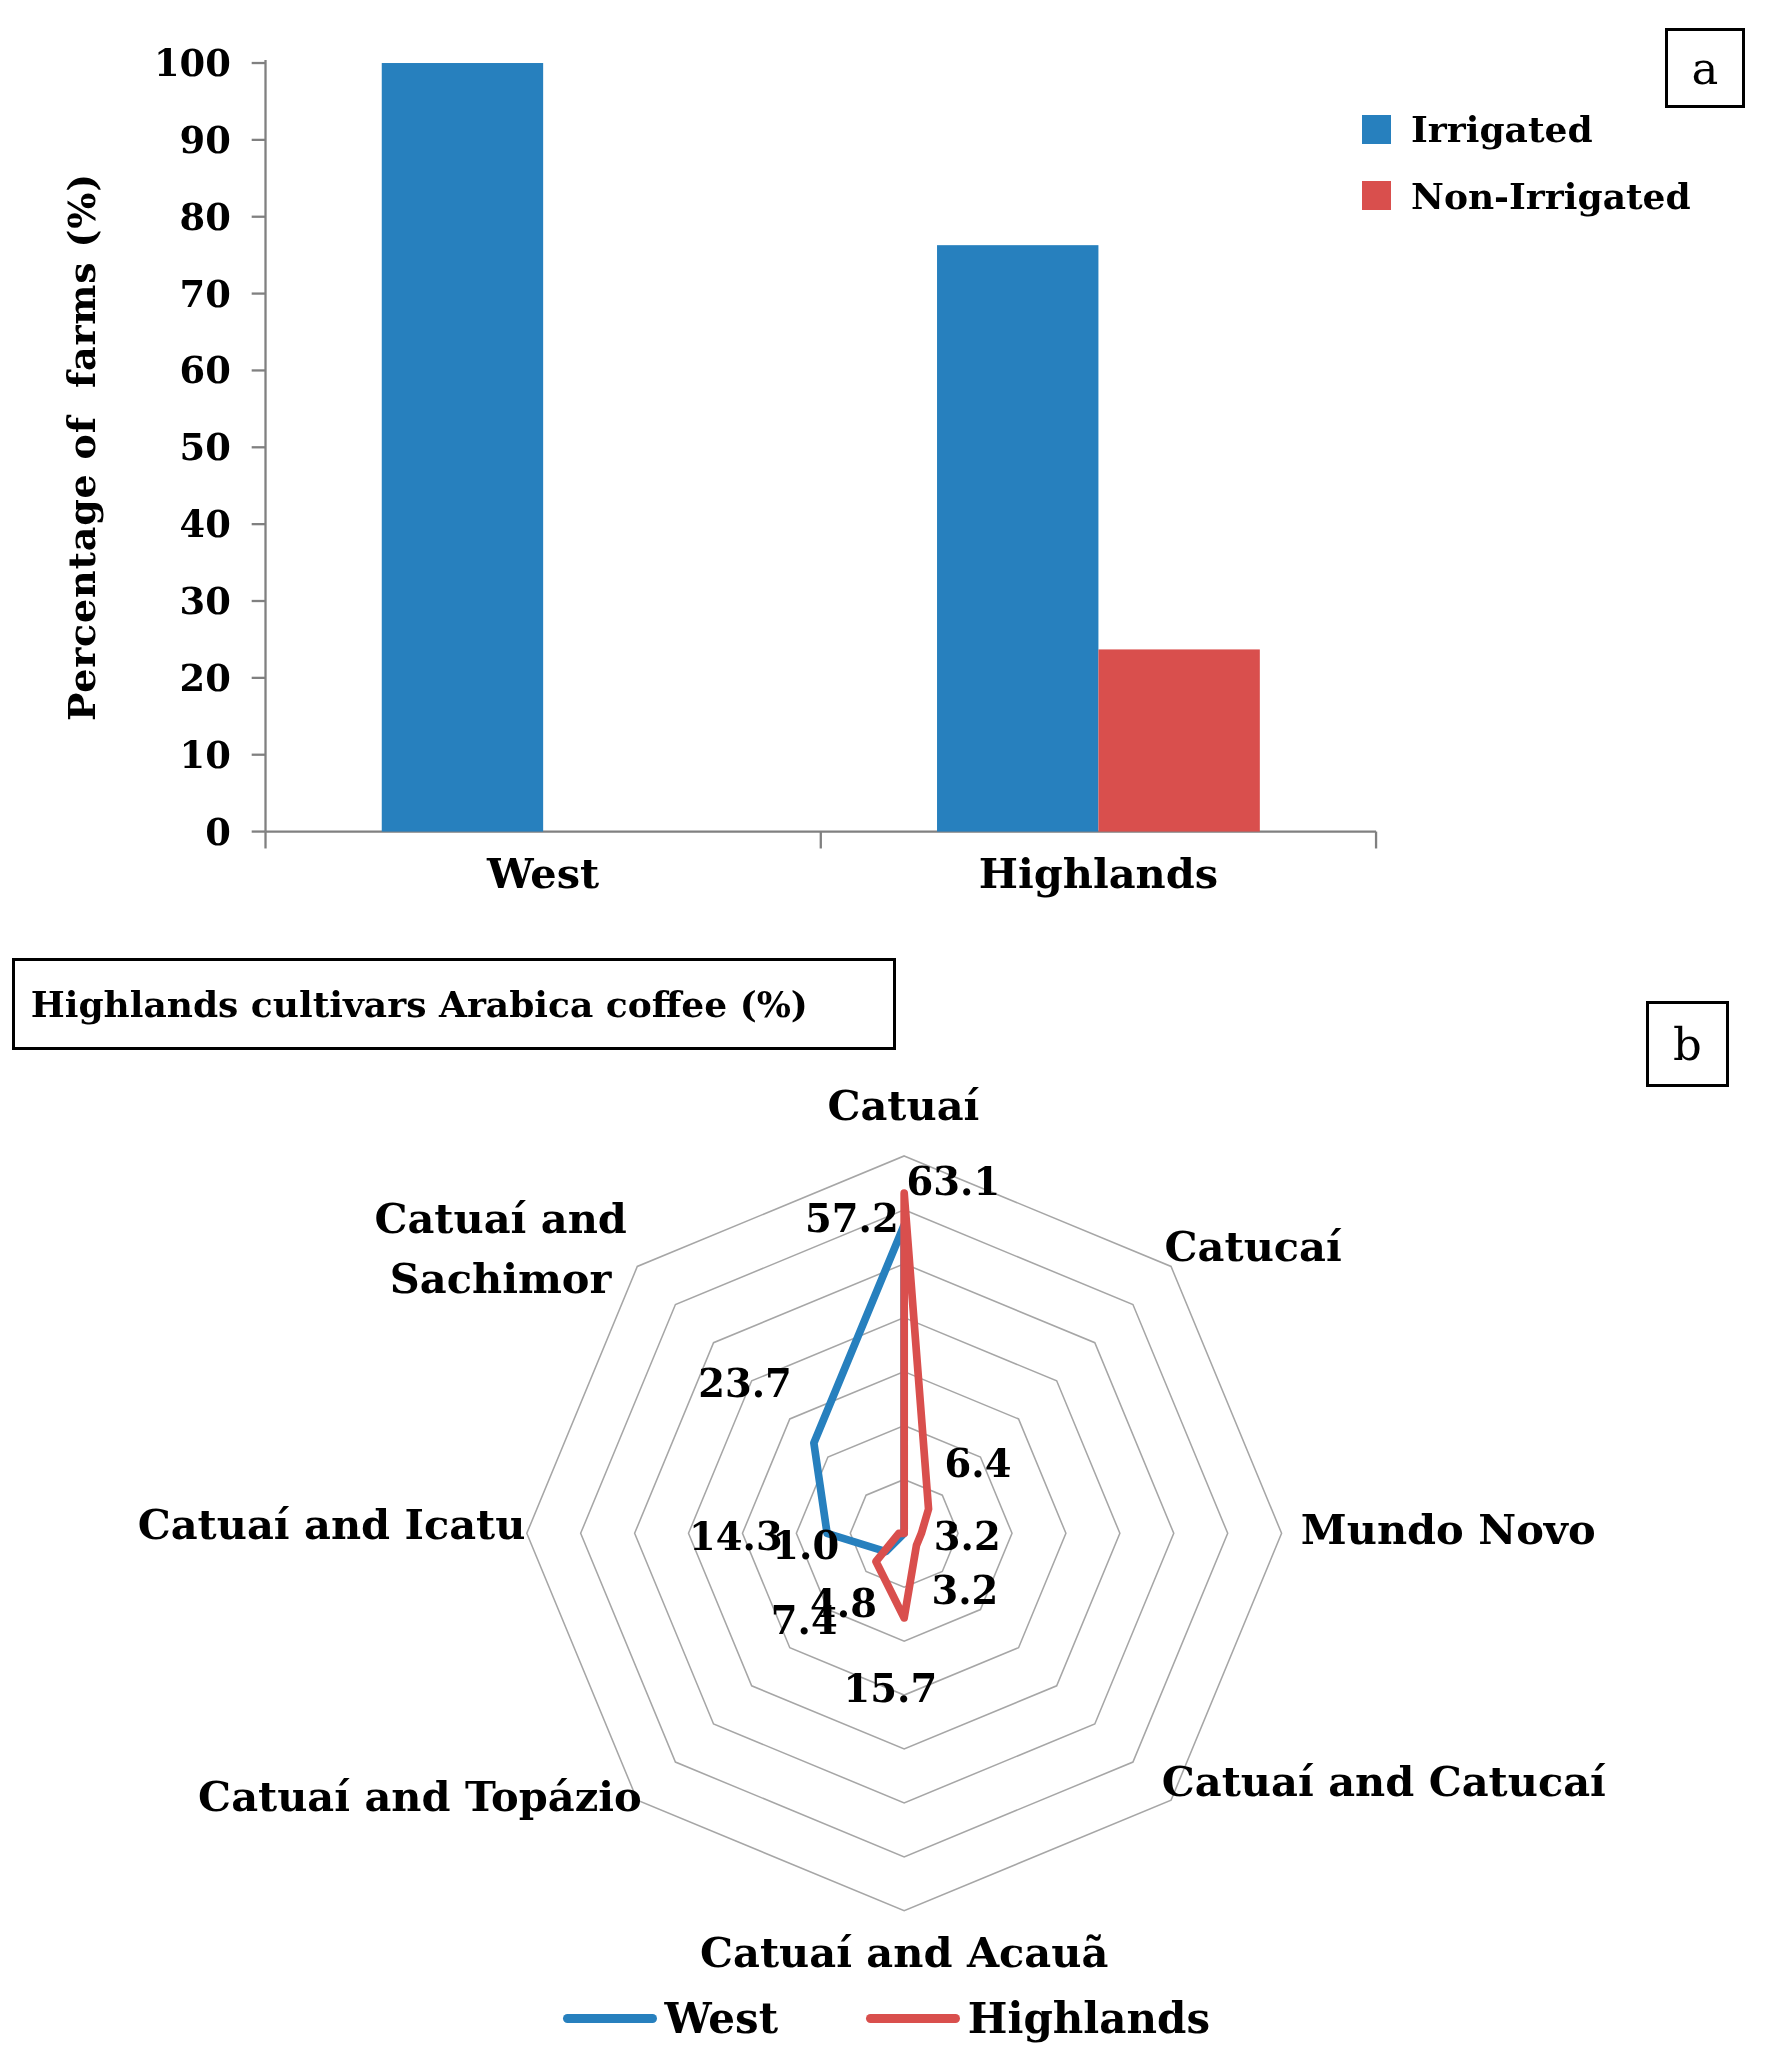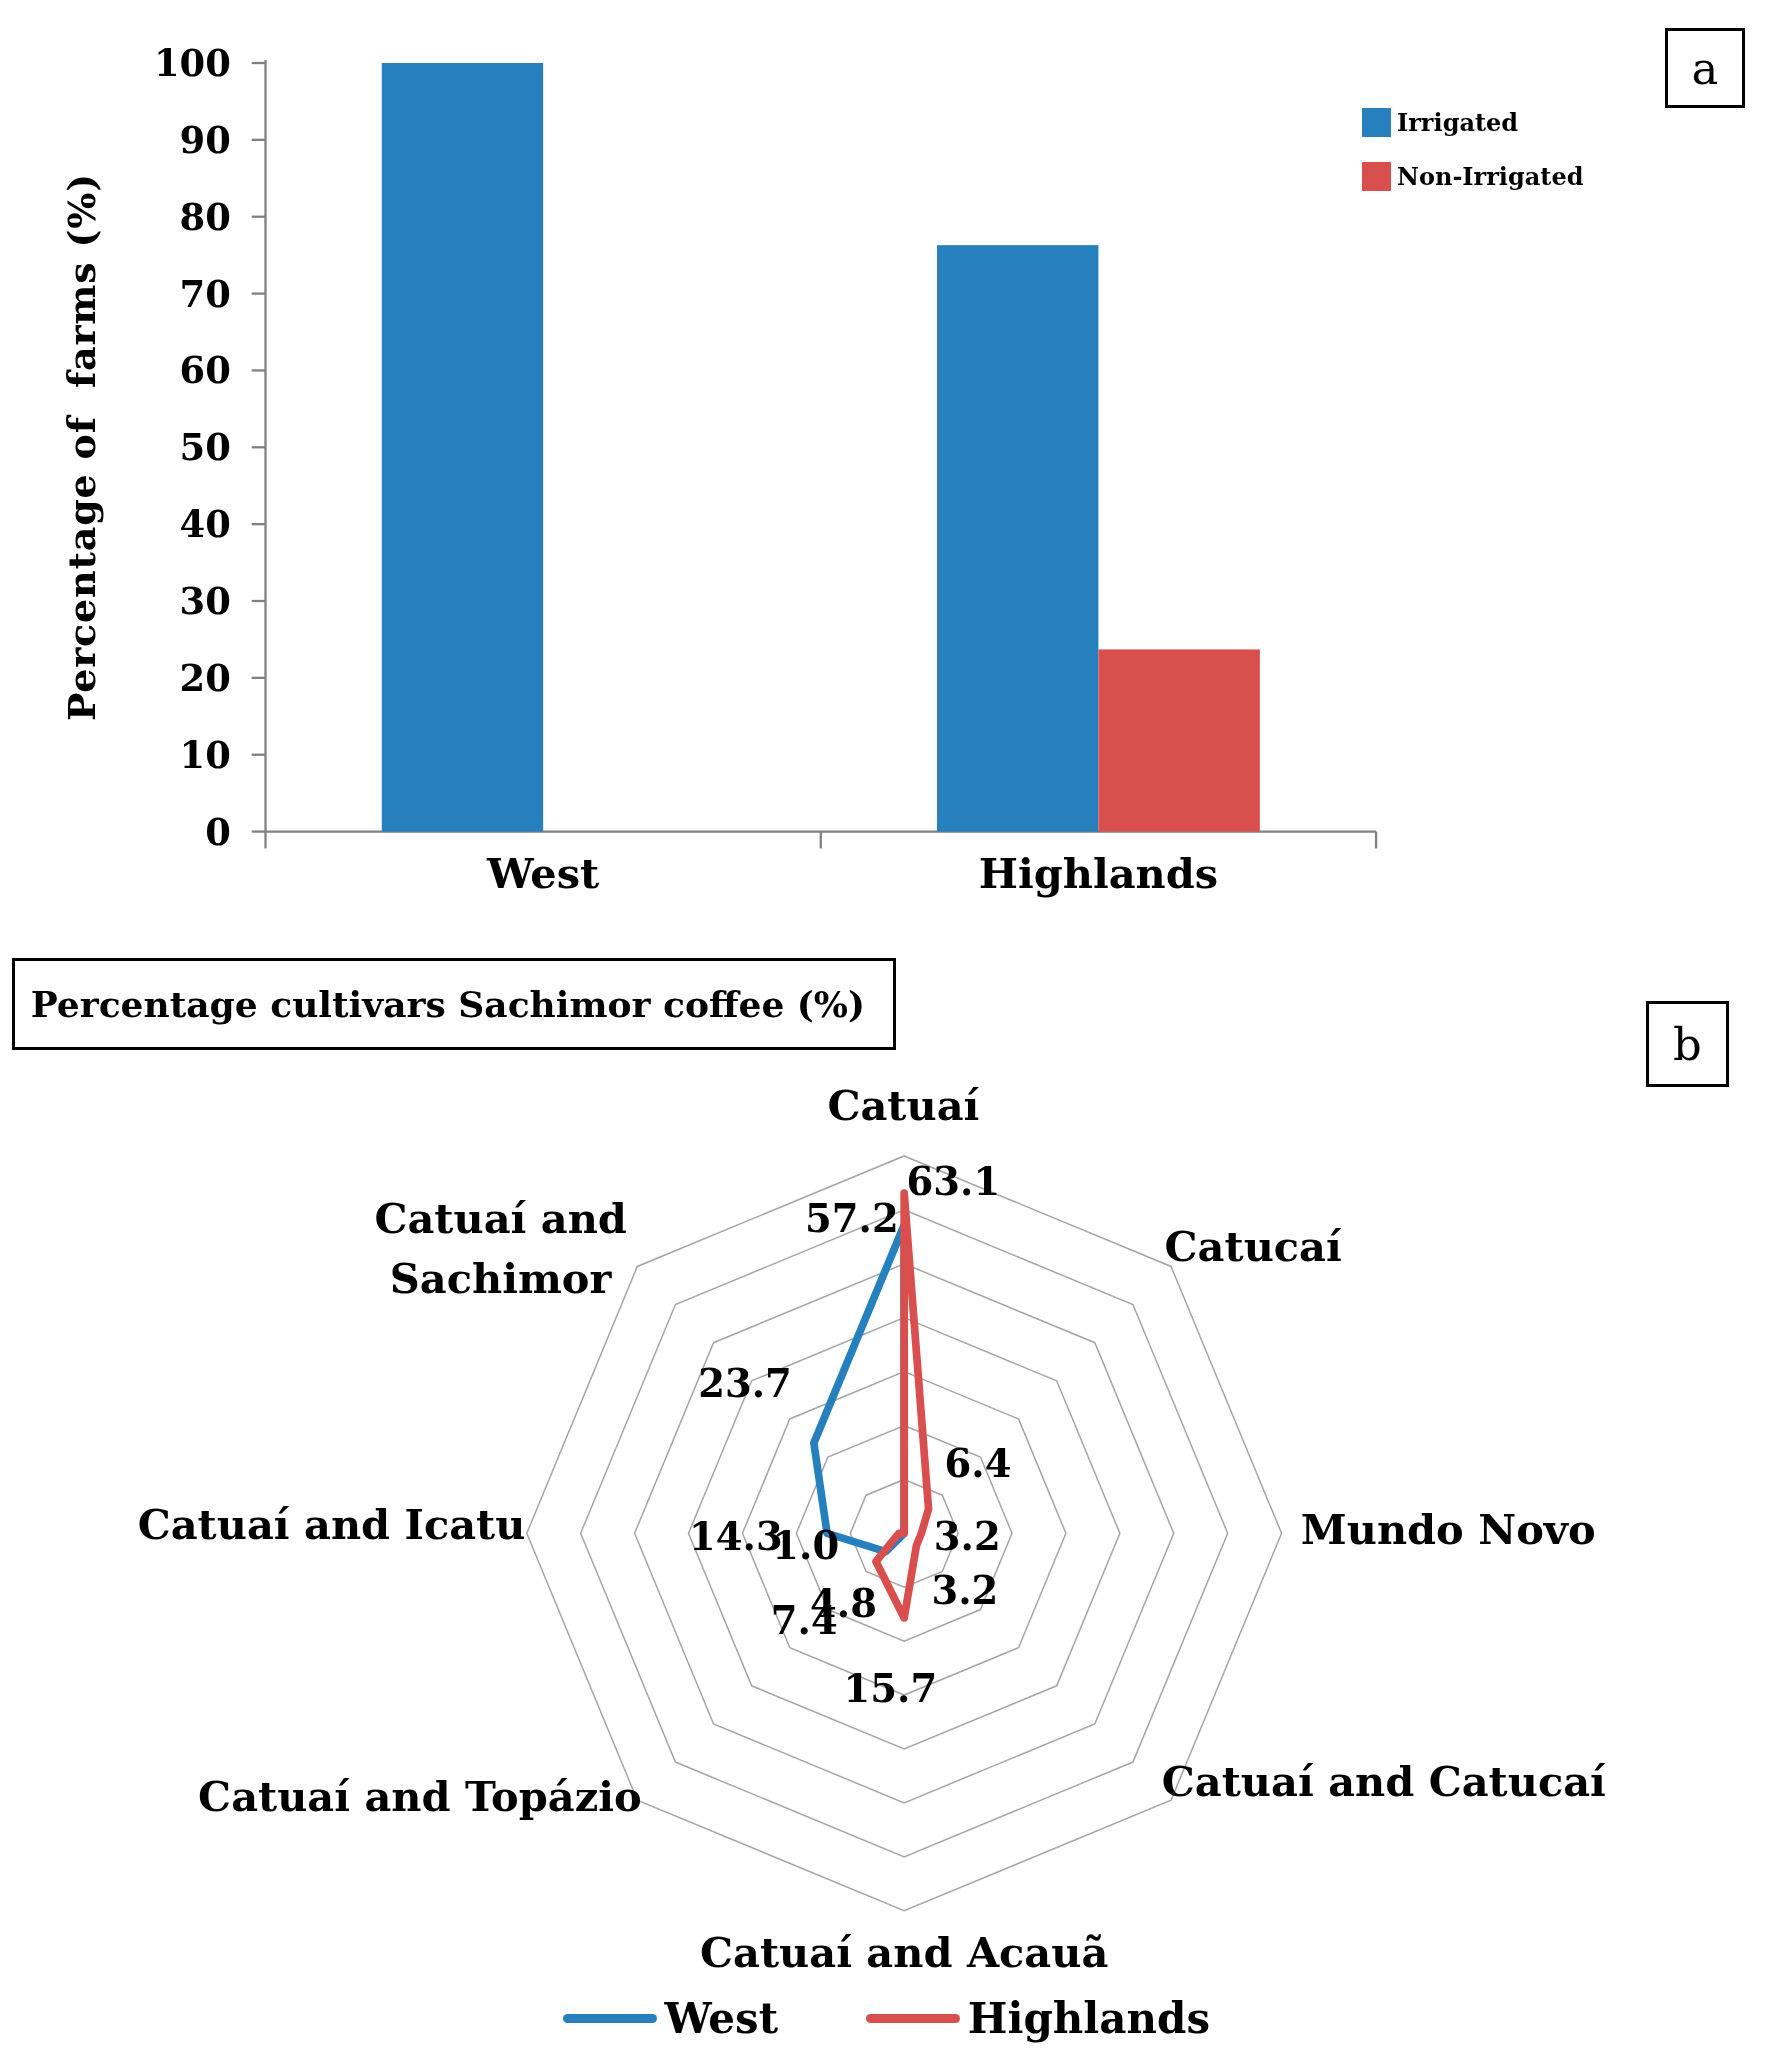--- a/index.html
+++ b/index.html
@@ -17,21 +17,21 @@
 
   .y-title{
     position:absolute;left:81px;top:447px;
     transform:translate(-50%,-50%) rotate(-90deg);
     font-size:38px;font-weight:700;white-space:pre;letter-spacing:0.8px;
   }
   .legend-a{
     position:absolute;left:1362px;top:108px;
     display:flex;flex-direction:column;gap:24.6px;
   }
-  .legend-a .item{display:flex;align-items:center;gap:6px;font-size:24px;font-weight:700;}
+  .legend-a .item{display:flex;align-items:center;gap:20px;font-size:36px;font-weight:700;}
   .legend-a .swatch{width:29px;height:29px;flex:0 0 auto;}
 
   .marker{
     position:absolute;border:3.8px solid #000;background:#fff;
     display:flex;align-items:center;justify-content:center;
     font-size:45px;font-weight:400;
   }
   #marker-a{left:1665px;top:28px;width:74px;height:74px;}
   #marker-b{left:1646px;top:1001px;width:77px;height:80px;}
 
@@ -97,21 +97,21 @@
       <span>Irrigated</span>
     </div>
     <div class="item">
       <span class="swatch" style="background: rgb(217, 79, 77);"></span>
       <span>Non-Irrigated</span>
     </div>
   </div>
 
   <div class="marker" id="marker-a">a</div>
 
-  <div class="title-box">Percentage cultivars Sachimor coffee (%)</div>
+  <div class="title-box">Highlands cultivars Arabica coffee (%)</div>
 
   <div class="marker" id="marker-b">b</div>
 
   <svg id="radar-svg" viewBox="0 1240 2306 1448">
       <polygon points="1176.0,1924.9 1225.6,1945.4 1246.1,1995.0 1225.6,2044.6 1176.0,2065.1 1126.4,2044.6 1105.9,1995.0 1126.4,1945.4" fill="none" stroke="#A6A6A6" stroke-width="2"></polygon>
       <polygon points="1176.0,1854.7 1275.2,1895.8 1316.3,1995.0 1275.2,2094.2 1176.0,2135.3 1076.8,2094.2 1035.7,1995.0 1076.8,1895.8" fill="none" stroke="#A6A6A6" stroke-width="2"></polygon>
       <polygon points="1176.0,1784.6 1324.8,1846.2 1386.4,1995.0 1324.8,2143.8 1176.0,2205.4 1027.2,2143.8 965.6,1995.0 1027.2,1846.2" fill="none" stroke="#A6A6A6" stroke-width="2"></polygon>
       <polygon points="1176.0,1714.4 1374.4,1796.6 1456.6,1995.0 1374.4,2193.4 1176.0,2275.6 977.6,2193.4 895.4,1995.0 977.6,1796.6" fill="none" stroke="#A6A6A6" stroke-width="2"></polygon>
       <polygon points="1176.0,1644.3 1424.0,1747.0 1526.7,1995.0 1424.0,2243.0 1176.0,2345.7 928.0,2243.0 825.3,1995.0 928.0,1747.0" fill="none" stroke="#A6A6A6" stroke-width="2"></polygon>
       <polygon points="1176.0,1574.1 1473.6,1697.4 1596.9,1995.0 1473.6,2292.6 1176.0,2415.9 878.4,2292.6 755.1,1995.0 878.4,1697.4" fill="none" stroke="#A6A6A6" stroke-width="2"></polygon>

